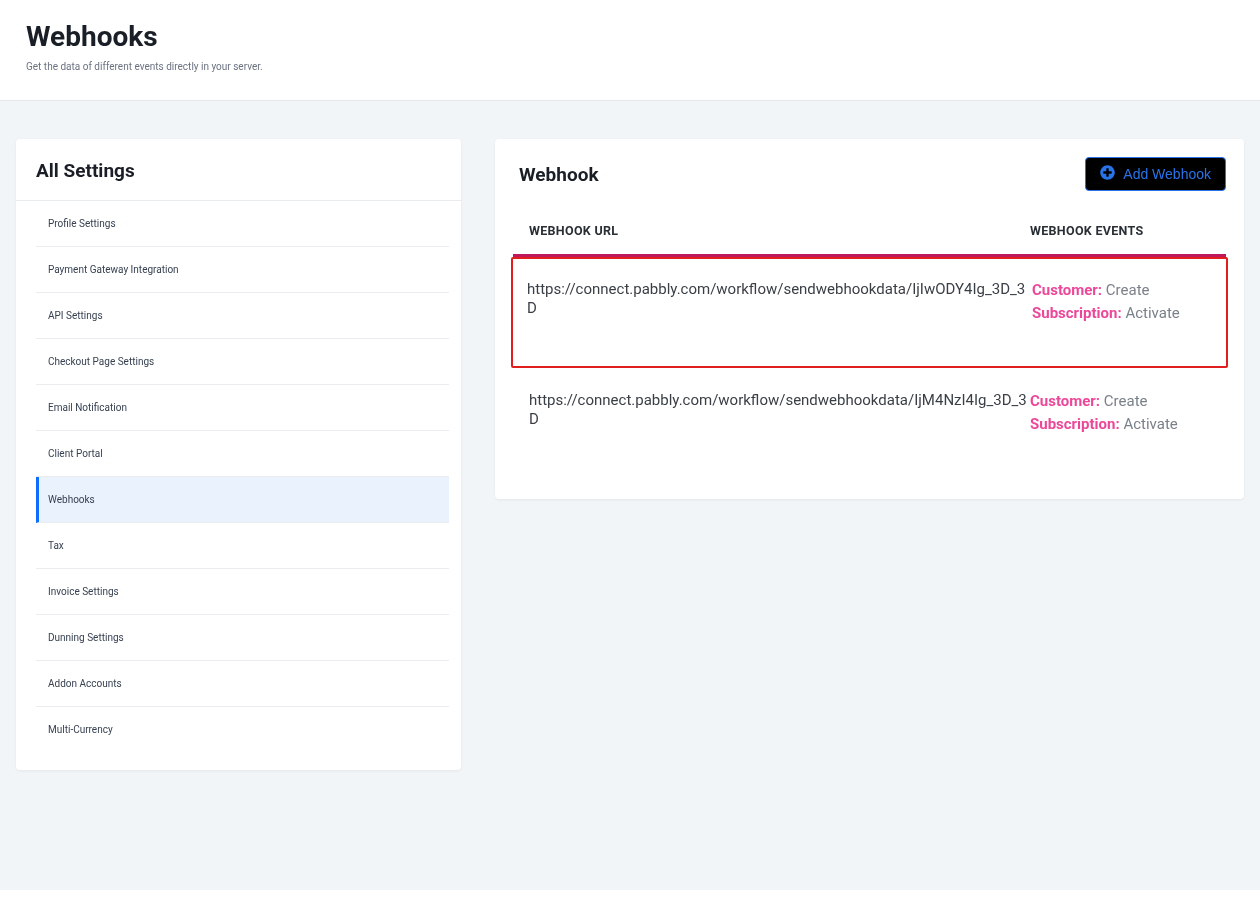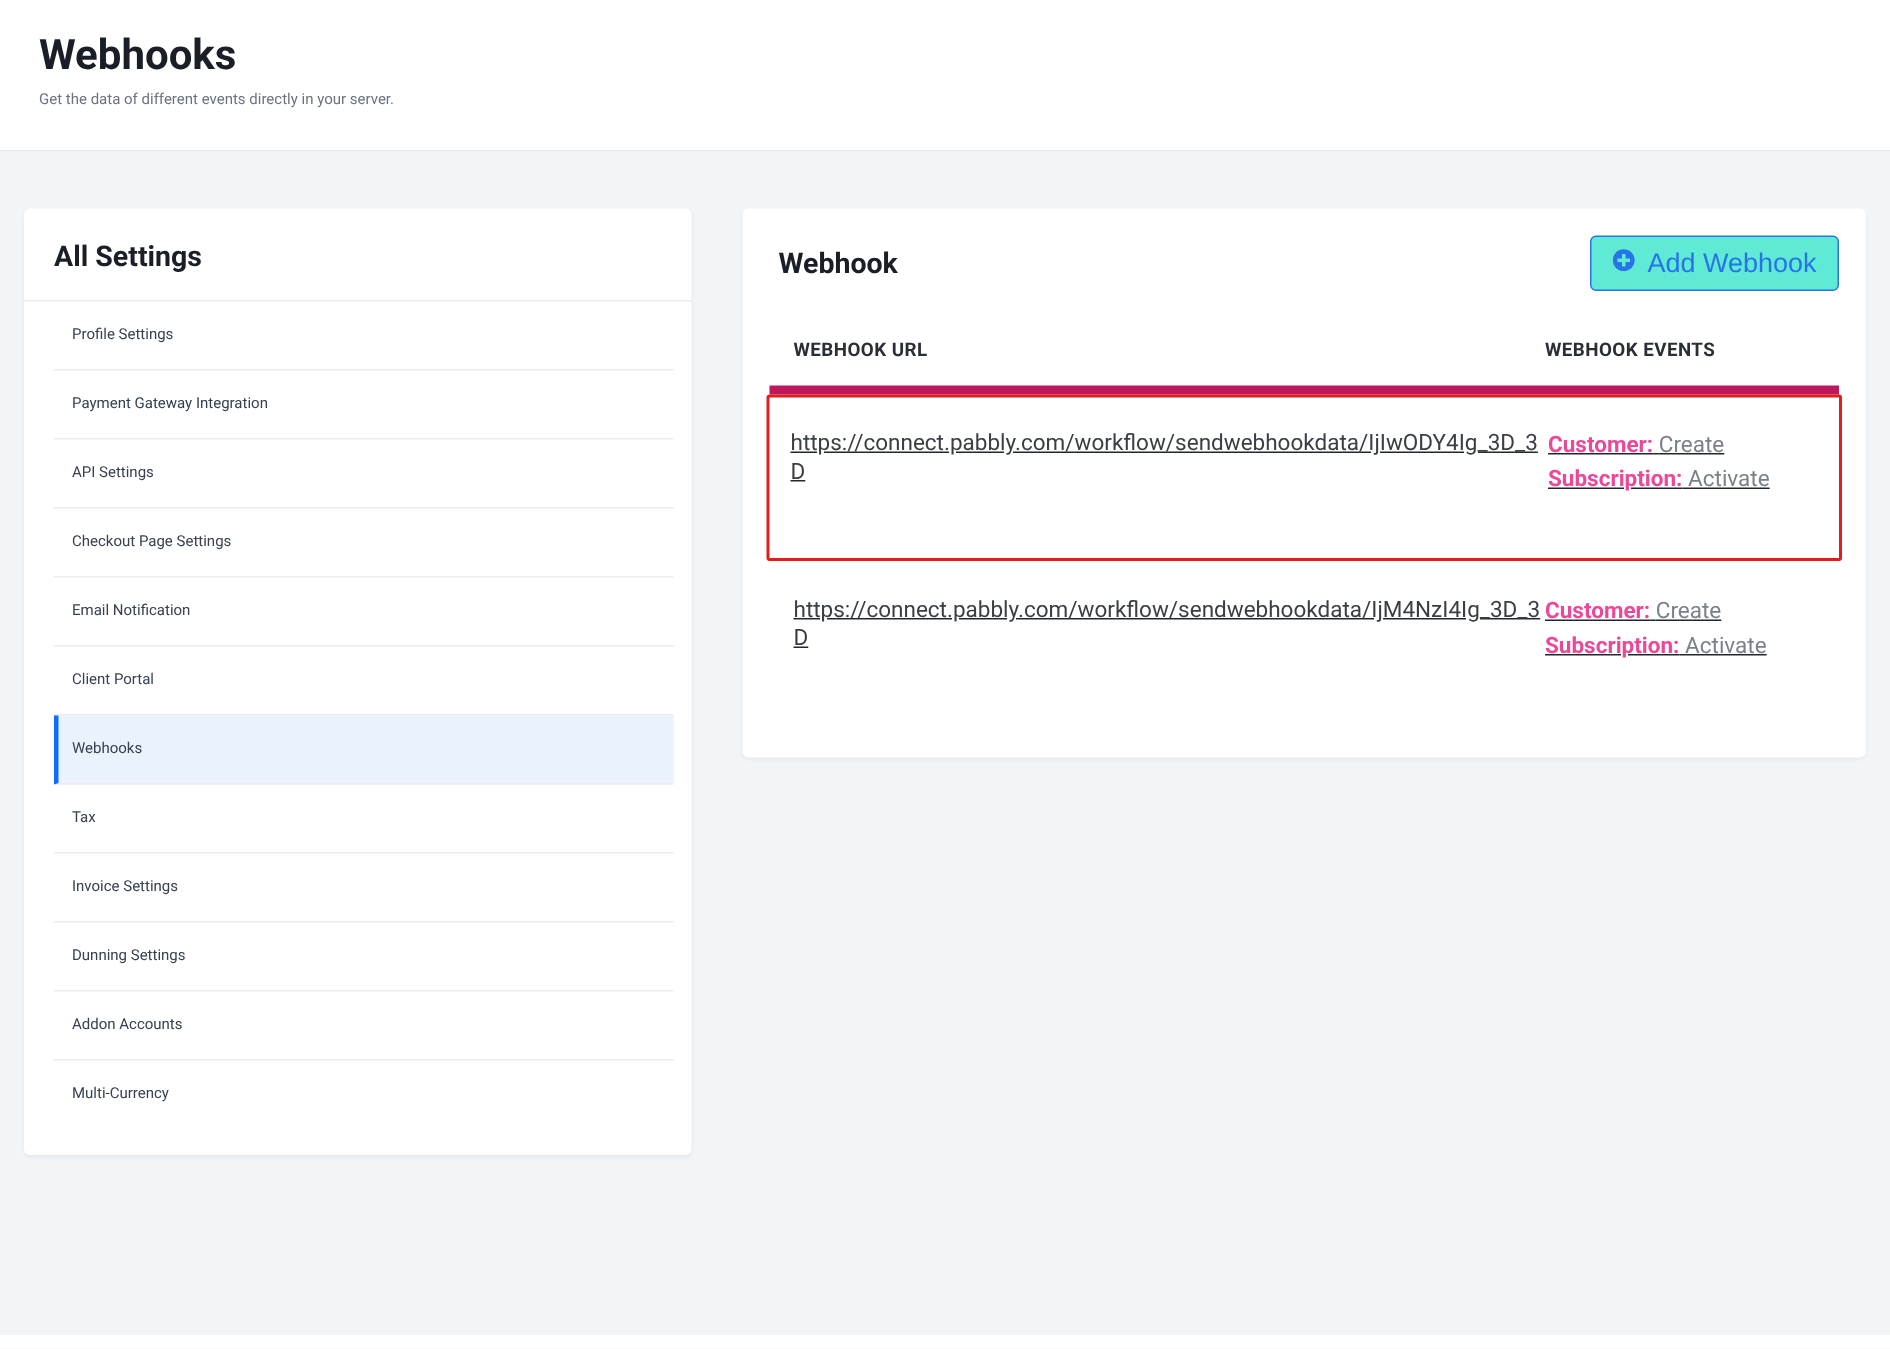--- a/index.html
+++ b/index.html
@@ -87,54 +87,53 @@
     .main-title {
       font-size: 19px;
       font-weight: 700;
       color: #1a1f27;
     }
     .add-btn {
       display: inline-flex;
       align-items: center;
       gap: 8px;
       border: 1px solid #2873e8;
-      background: #5eead4;
+      background: #000000;
       color: #2873e8;
-      font-size: 18px;
+      font-size: 14px;
       font-weight: 500;
       padding: 7px 14px;
       border-radius: 4px;
       cursor: pointer;
     }
     .add-btn svg {
       width: 15px;
       height: 15px;
       fill: #2873e8;
     }
     .table {
       padding: 0 18px 4px 18px;
     }
     .table-head {
       display: flex;
       padding: 14px 16px 16px 16px;
-      border-bottom: 6px solid #be185d;
+      border-bottom: 3px solid #be185d;
     }
     .th {
       font-size: 12.5px;
       font-weight: 700;
       letter-spacing: 0.3px;
       color: #2a2f36;
     }
     .col-url { flex: 1; }
     .col-events { width: 180px; }
     .table-row {
       display: flex;
       padding: 22px 16px 60px 16px;
       border-bottom: 1px solid #e9ecef;
-      text-decoration: underline;
     }
     .table-row:last-child {
       border-bottom: none;
     }
     .table-row.highlight {
       border: 2px solid #e11d1d;
       border-radius: 2px;
       padding: 20px 14px 42px 14px;
       margin: 0 -2px;
     }

